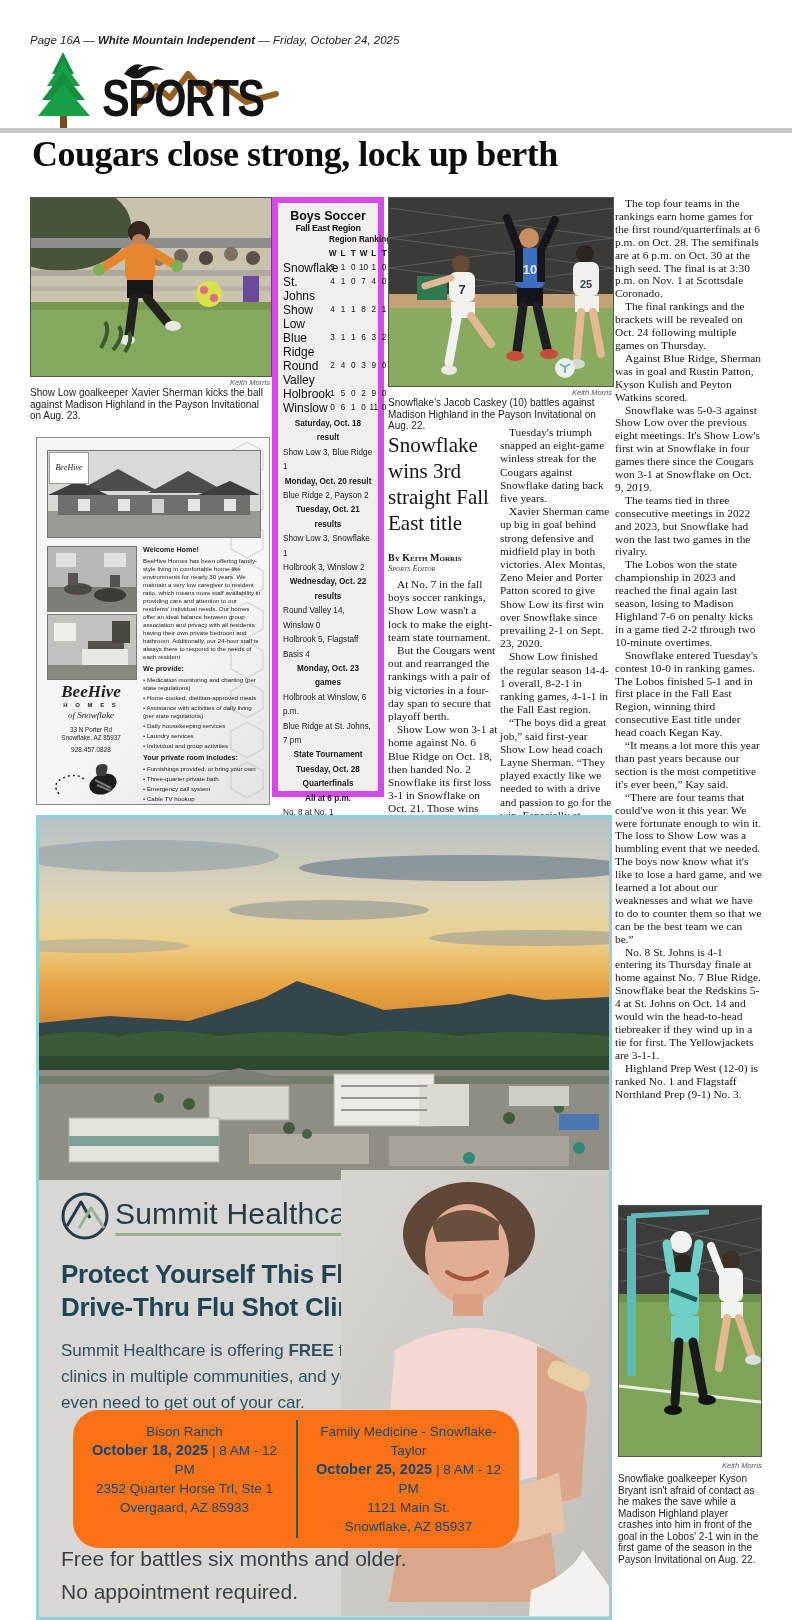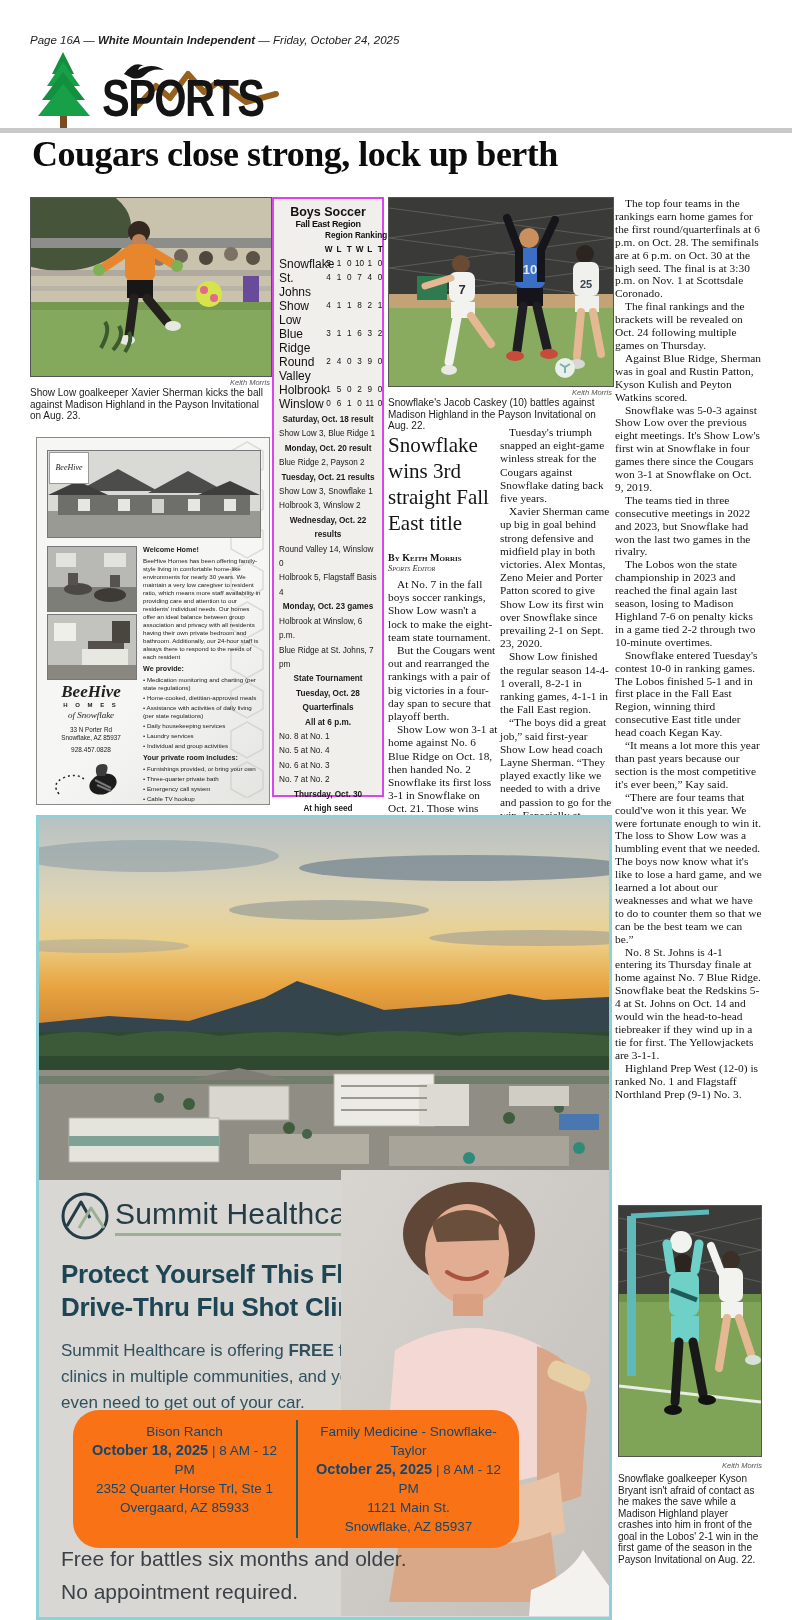--- a/index.html
+++ b/index.html
@@ -18,21 +18,21 @@
                 transform-origin:left;color:#141414;line-height:1;}
   .rule{position:absolute;left:0;top:128px;width:792px;height:5px;background:#c9c9c9;}
   .headline{position:absolute;left:32px;top:136px;width:740px;font-size:36px;font-weight:bold;
             letter-spacing:-.5px;color:#0c0c0c;line-height:1.05;}
   
   .photo{position:absolute;border:1px solid #555;background:#9ab36a;overflow:hidden;}
   .credit{font-family:"Liberation Sans",sans-serif;font-style:italic;font-size:7.5px;
           color:#555;text-align:right;}
   .caption{font-family:"Liberation Sans",sans-serif;font-size:10px;line-height:11.5px;color:#1c1c1c;}
   
-  .stbox{position:absolute;left:272px;top:197px;width:112px;height:600px;border:2px solid #d946ef;
+  .stbox{position:absolute;left:272px;top:197px;width:112px;height:600px;border:6px solid #d946ef;
          background:#f0efec;box-sizing:border-box;padding:6px 5px;
          font-family:"Liberation Sans",sans-serif;}
   .st-title{text-align:center;font-weight:bold;font-size:12.5px;color:#111;}
   .st-sub{text-align:center;font-weight:bold;font-size:9px;letter-spacing:-.3px;margin-top:0;}
   .st-grid{display:grid;grid-template-columns:44px repeat(6,9.3px);column-gap:1px;
            font-size:8.2px;line-height:14px;}
   .st-grid .gl{grid-column:2/5;text-align:center;font-weight:bold;}
   .st-grid .gr{grid-column:5/8;text-align:center;font-weight:bold;}
   .st-grid .h{text-align:center;font-weight:bold;}
   .tn{font-size:12px;}

